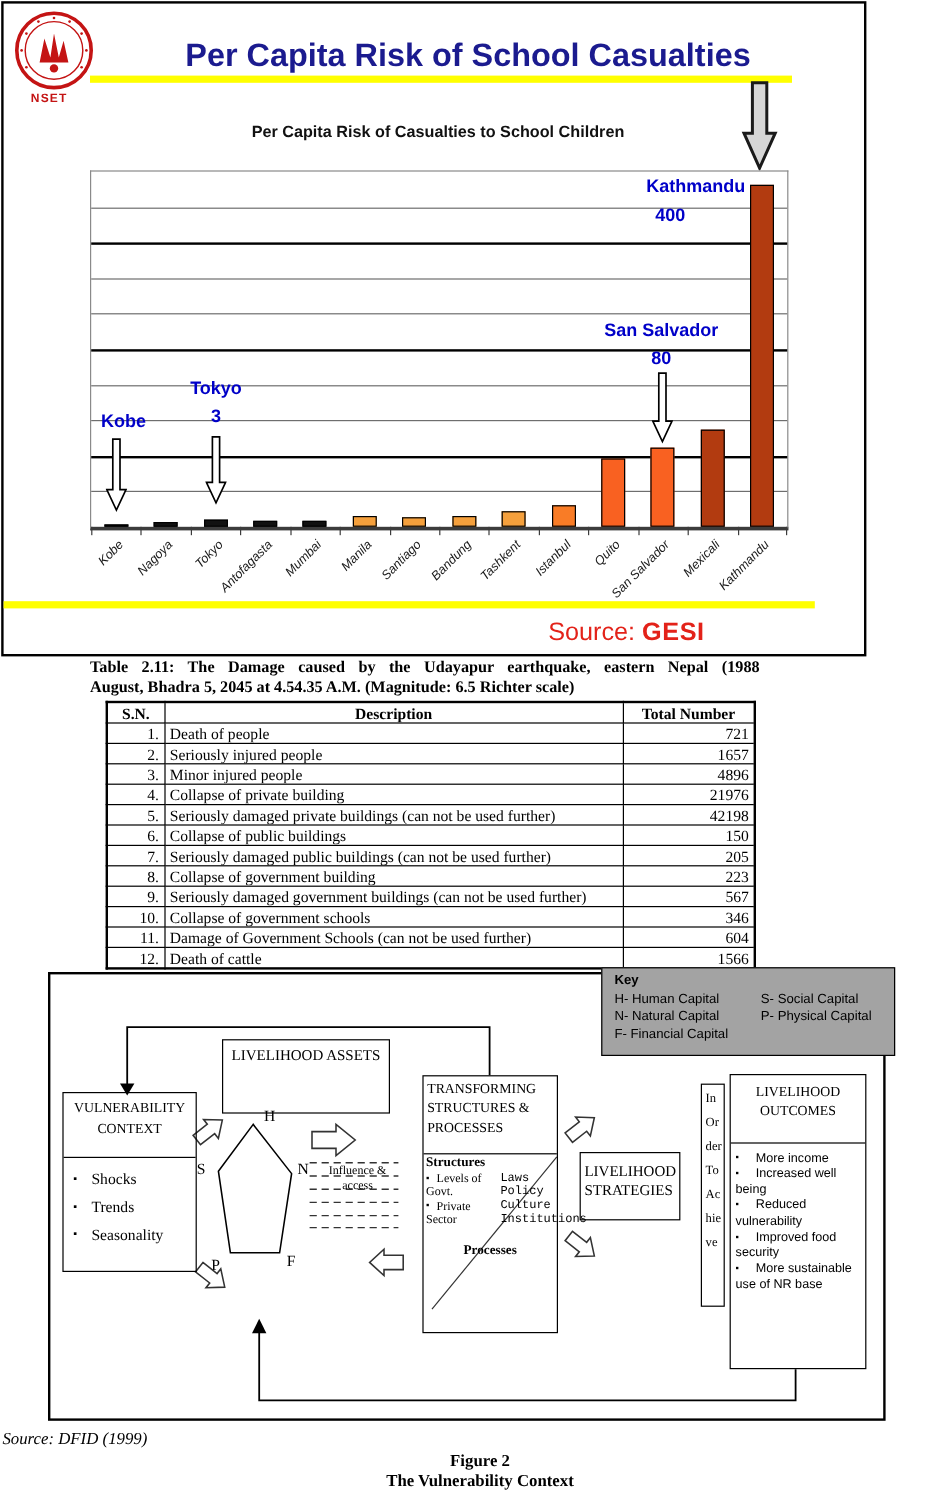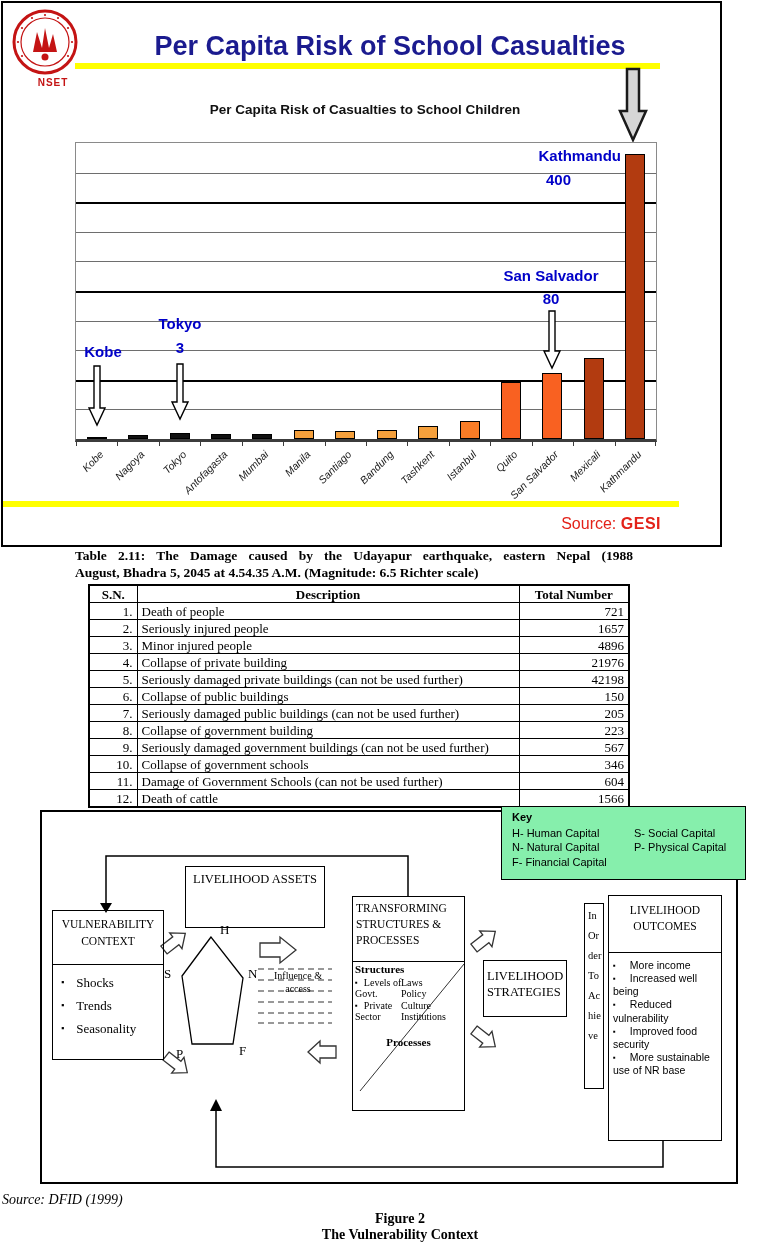--- a/index.html
+++ b/index.html
@@ -1,71 +1,71 @@
 <!DOCTYPE html>
 <html><head>
 <meta charset="utf-8">
 <style>
   html,body{margin:0;padding:0;background:#fff;}
   .page{position:relative;width:774px;height:1250px;background:#fff;font-family:"Liberation Sans",sans-serif;overflow:hidden;}
 
   
   .slide{position:absolute;left:1px;top:1px;width:717px;height:542px;border:2px solid #000;background:#fff;}
   .logo{position:absolute;left:8px;top:5px;width:68px;height:68px;}
-  .logo-text{position:absolute;left:20px;top:74px;width:60px;text-align:center;color:#c41414;font-weight:bold;font-size:10px;letter-spacing:1px;}
+  .logo-text{position:absolute;left:8px;top:74px;width:60px;text-align:center;color:#c41414;font-weight:bold;font-size:10px;letter-spacing:1px;}
   .slide-title{position:absolute;left:88px;top:12px;width:566px;margin:16px;text-align:center;font-size:27px;font-weight:bold;color:#1b1b8f;font-family:"Liberation Sans",sans-serif;}
   .title-underline{position:absolute;left:72px;top:60px;width:585px;height:6px;background:#ffff00;}
   .chart-title{position:absolute;left:72px;top:99px;width:580px;text-align:center;font-weight:bold;font-size:13.5px;color:#111;}
   .big-arrow{position:absolute;left:614px;top:64px;}
 
   .plot{position:absolute;left:72px;top:139px;width:580px;height:296px;border:1px solid #8a8a8a;border-bottom:3px solid #3c3c3c;background:#fff;}
   .grid{position:absolute;left:0;right:0;height:1px;background:#6e6e6e;}
   .grid.thick{height:2px;background:#000;}
   .bar{position:absolute;bottom:0;width:20px;border:1px solid #000;box-sizing:border-box;}
   .tick{position:absolute;top:296px;width:1px;height:7px;background:#3c3c3c;}
   .xlabel{position:absolute;top:305px;width:95px;text-align:right;font-style:italic;font-size:10.5px;color:#1a1a1a;transform:rotate(-45deg);transform-origin:100% 0;white-space:nowrap;}
   .ann{position:absolute;color:#0000c8;font-weight:bold;font-size:15px;}
   .ann.c{text-align:center;} .ann.r{text-align:right;}
   .wa{position:absolute;}
 
   .slide-bottom-line{position:absolute;left:0;top:498px;width:676px;height:6px;background:#ffff00;}
-  .src-gesi{position:absolute;left:380px;top:512px;width:278px;text-align:right;font-size:16px;color:#e32219;}
+  .src-gesi{position:absolute;left:380px;top:512px;width:278px;text-align:center;font-size:21px;color:#e32219;}
   .src-gesi b{letter-spacing:0.5px;}
 
   
   .tbl-caption1{position:absolute;left:75px;top:548px;width:558px;font-family:"Liberation Serif",serif;font-weight:bold;font-size:13.5px;text-align:justify;text-align-last:justify;}
   .tbl-caption2{position:absolute;left:75px;top:565px;width:558px;font-family:"Liberation Serif",serif;font-weight:bold;font-size:13.5px;}
   table.damage{position:absolute;left:88px;top:584px;width:540px;border-collapse:collapse;font-family:"Liberation Serif",serif;font-size:13px;table-layout:fixed;}
   table.damage th,table.damage td{border:1px solid #000;padding:0 4px;height:16px;line-height:15px;overflow:hidden;white-space:nowrap;}
   table.damage{border:2px solid #000;}
   table.damage th{font-weight:bold;text-align:center;}
   td.sn{text-align:right;padding-right:7px;}
   td.num{text-align:right;padding-right:5px;}
   col.c-sn{width:48px;} col.c-desc{width:382px;} col.c-num{width:110px;}
 
   
   .dframe{position:absolute;left:40px;top:810px;width:698px;height:374px;border:2px solid #000;box-sizing:border-box;}
   .dsvg{position:absolute;left:40px;top:810px;pointer-events:none;}
   .dbox{position:absolute;border:1px solid #000;box-sizing:border-box;font-family:"Liberation Serif",serif;color:#000;background:transparent;}
-  .keybox{left:501px;top:806px;width:245px;height:74px;background:#86efac;font-family:"Liberation Sans",sans-serif;font-size:11px;padding:4px 0 0 10px;}
+  .keybox{left:501px;top:806px;width:245px;height:74px;background:#a3a3a3;font-family:"Liberation Sans",sans-serif;font-size:11px;padding:4px 0 0 10px;}
   .keybox .kt{font-weight:bold;}
   .kcol{position:absolute;top:19px;line-height:1.3;}
   .kcol1{left:10px;} .kcol2{left:132px;}
   .vulnbox{left:52px;top:910px;width:112px;height:150px;}
   .vulnbox .vt{padding-top:5px;text-align:center;font-size:11.5px;line-height:1.5;height:48px;}
   .vulnbox .vbody{border-top:1px solid #000;padding:10px 0 0 8px;font-size:13px;}
   .vb-item{margin-bottom:7px;}
   .vb-item::before{content:"▪";font-size:9px;vertical-align:2px;margin-right:12px;}
   .assetsbox{left:185px;top:866px;width:140px;height:62px;padding-top:5px;text-align:center;font-size:12.5px;}
   .transbox{left:352px;top:896px;width:113px;height:215px;font-size:11.5px;}
   .transbox .tt{padding:3px 2px 0 3px;line-height:1.4;height:61px;}
   .transbox .tbody{border-top:1px solid #000;position:relative;height:148px;font-size:10px;padding:1px 2px;}
   .tbody .sh{font-weight:bold;font-size:11px;}
   .tscolL{position:absolute;left:2px;top:15px;width:60px;}
-  .tscolR{position:absolute;left:48px;top:15px;width:46px;}
+  .tscolR{position:absolute;left:64px;top:15px;width:46px;font-family:Liberation Mono, monospace;}
   .ts-item{margin-bottom:1px;}
   .tscolL .ts-item::before{content:"▪";font-size:8px;vertical-align:1px;margin-right:6px;}
   .tproc{position:absolute;left:0;top:74px;width:100%;text-align:center;font-weight:bold;font-size:11px;}
   .stratbox{left:483px;top:960px;width:84px;height:57px;padding:7px 0 0 3px;font-size:12.5px;line-height:1.3;}
   .inorderbox{left:584px;top:903px;width:20px;height:186px;padding:2px 0 0 3px;font-size:10.5px;line-height:1.9;overflow-wrap:anywhere;}
   .outbox{left:608px;top:895px;width:114px;height:246px;}
   .outbox .ot{padding-top:6px;text-align:center;font-size:11.5px;line-height:1.4;height:50px;}
   .outbox .obody{border-top:1px solid #000;padding:6px 2px 0 4px;font-family:"Liberation Sans",sans-serif;font-size:10.5px;line-height:1.25;}
   .out-item::before{content:"▪";font-size:8px;vertical-align:1px;margin-right:14px;}
   .influence-text{position:absolute;left:272px;top:970px;width:52px;text-align:center;font-family:"Liberation Serif",serif;font-size:10px;line-height:1.25;}

